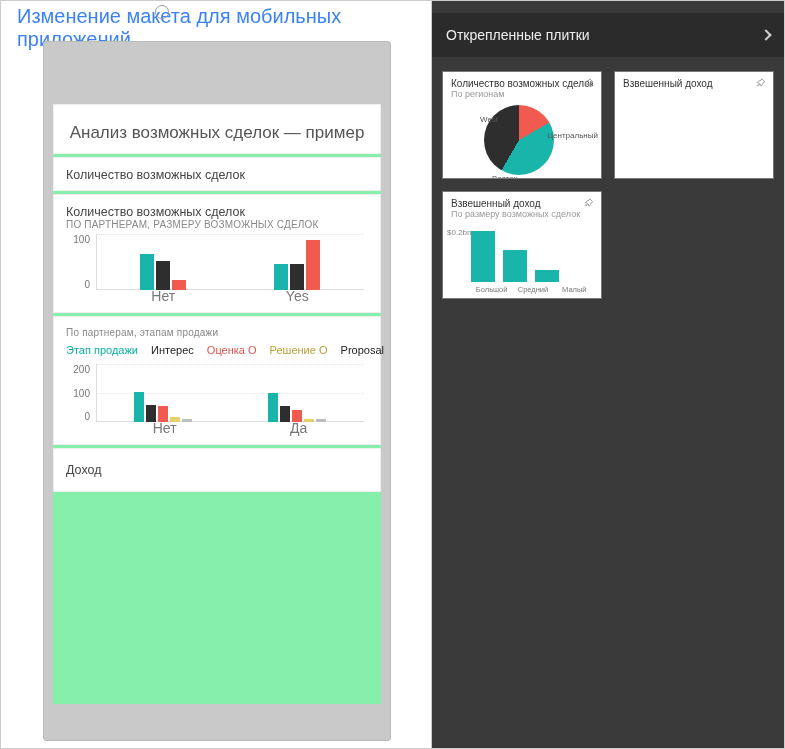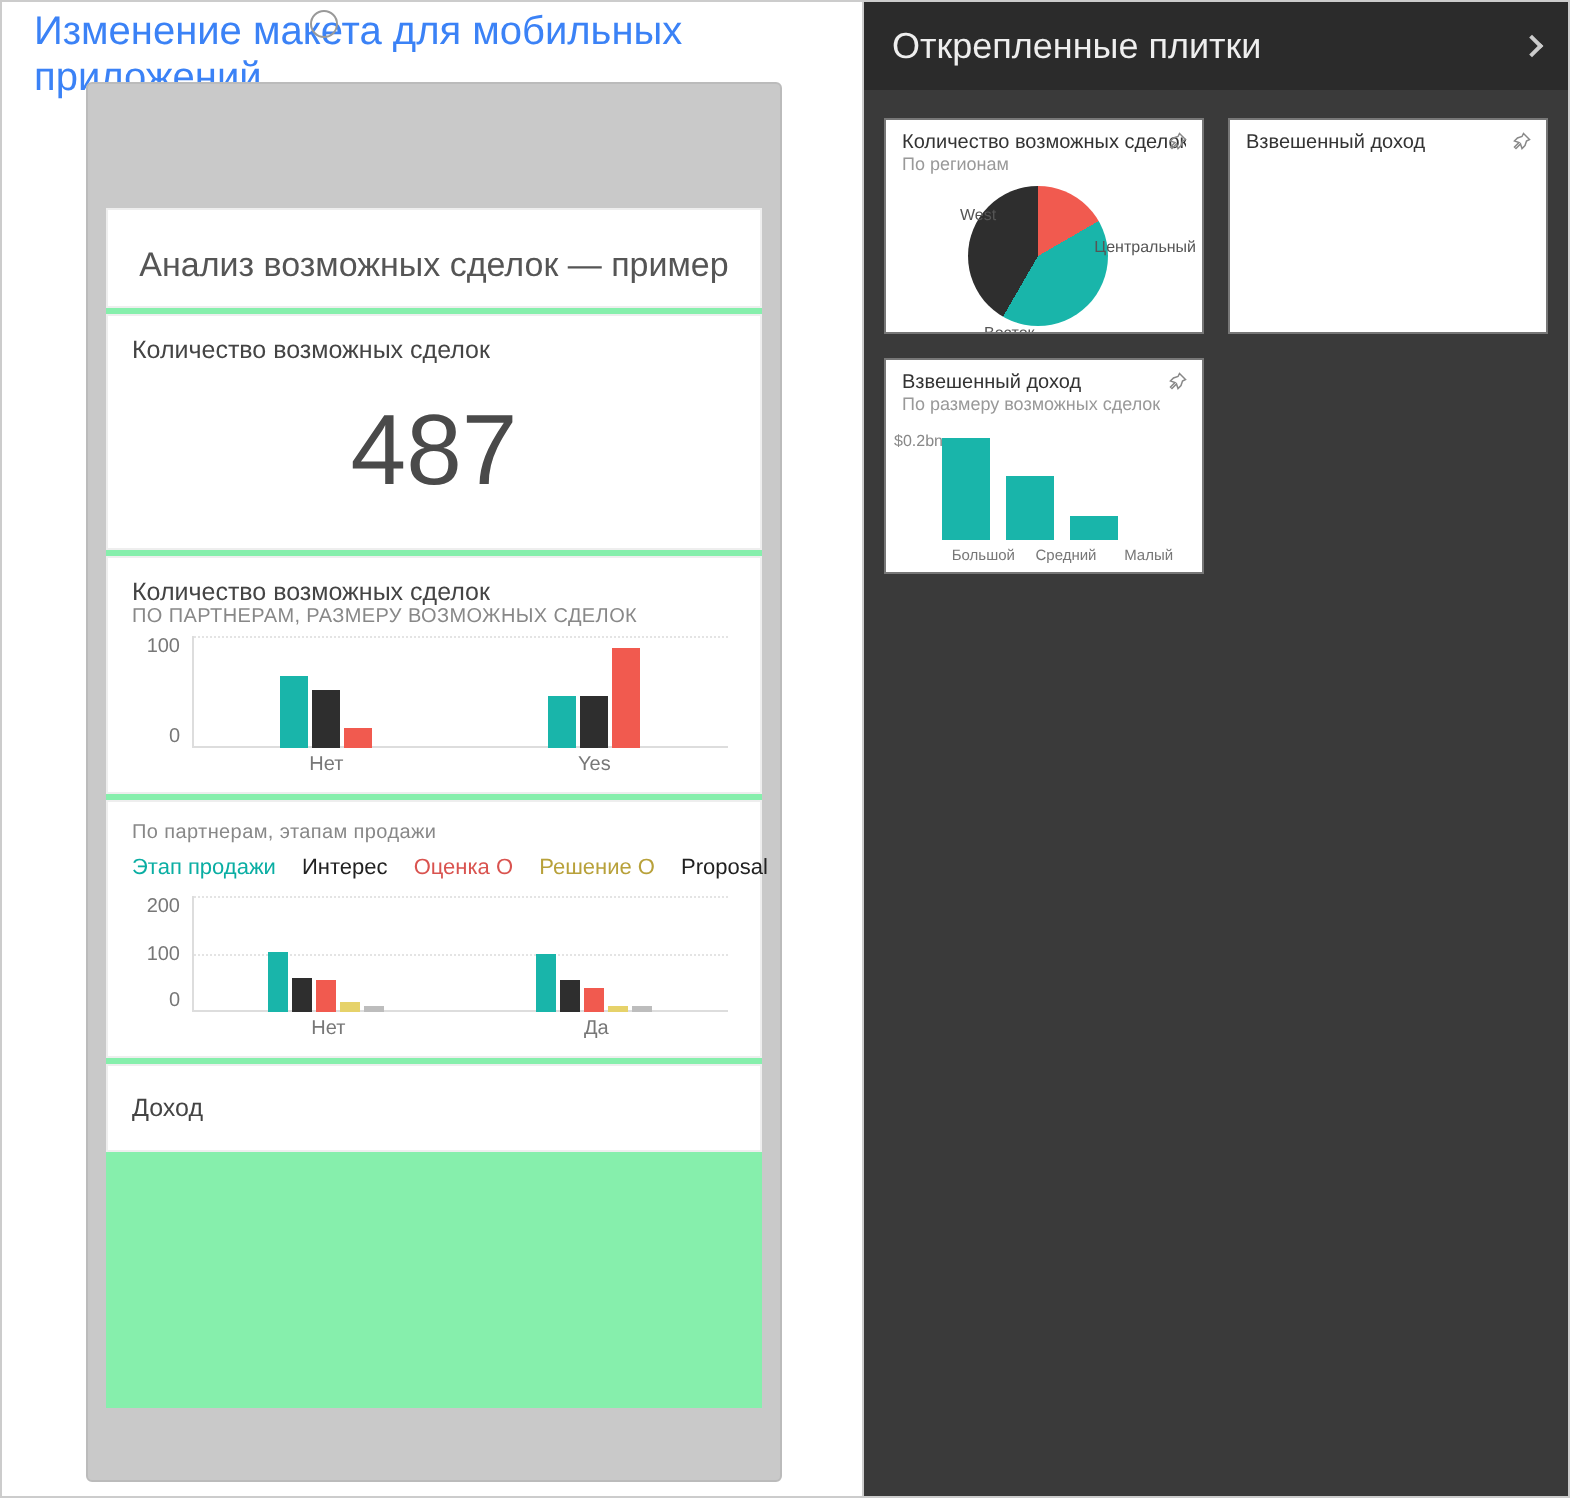--- a/index.html
+++ b/index.html
@@ -21,40 +21,40 @@
 
   .big-num { font-size: 50px; font-weight: 300; color: #4a4a4a; text-align: center; padding: 14px 0 12px 0; font-family: "Segoe UI Light", "Segoe UI", Arial; }
 
   .legend-row { font-size: 11px; padding: 6px 0 4px 0; white-space: nowrap; }
   .legend-row span { margin-right: 10px; }
   .lg-teal { color: #0aaea3; }
   .lg-black { color: #222; }
   .lg-red { color: #d9534f; }
   .lg-yellow { color: #b8a13a; }
 
-  .axis-labels { display: flex; justify-content: space-around; font-size: 10px; color: #777; padding-top: 2px; }
+  .axis-labels { display: flex; justify-content: space-around; font-size: 14px; color: #777; padding-top: 2px; }
   .y-axis { position: absolute; left: 0; top: 0; bottom: 14px; width: 28px; display: flex; flex-direction: column; justify-content: space-between; font-size: 10px; color: #777; text-align: right; padding-right: 4px; }
   .y-axis.three { }
   .chart-body { position: relative; height: 70px; margin-top: 4px; padding-left: 30px; }
   .chart-body.taller { height: 72px; }
   .plot { position: absolute; left: 30px; right: 4px; top: 0; bottom: 14px; border-left: 1px solid #ddd; border-bottom: 1px solid #ddd; }
   .grid-h { position: absolute; left: 0; right: 0; height: 0; border-top: 1px dotted #e4e4e4; }
   .bars { position: absolute; left: 30px; right: 4px; bottom: 14px; top: 0; display: flex; }
   .bar-group { flex: 1; display: flex; align-items: flex-end; justify-content: center; gap: 2px; }
   .bar { width: 14px; }
   .bar.sm { width: 10px; }
   .c-teal { background: #19b5aa; }
   .c-dark { background: #2e2e2e; }
   .c-red  { background: #f15a4f; }
   .c-yellow { background: #e6d26a; }
   .c-gray { background: #bdbdbd; }
 
   
   .right { flex: 1; background: #3a3a3a; position: relative; }
-  .right-header { height: 44px; background: #2b2b2b; color: #eee; font-size: 18px; display: flex; align-items: center; padding: 0 14px; justify-content: space-between; }
+  .right-header { height: 44px; background: #2b2b2b; color: #eee; font-size: 14px; display: flex; align-items: center; padding: 0 14px; justify-content: space-between; margin-top: 12px; }
   .chev { width: 8px; height: 8px; border-top: 2px solid #ccc; border-right: 2px solid #ccc; transform: rotate(45deg); }
 
   .tiles-panel { padding: 14px 10px; display: flex; flex-wrap: wrap; gap: 12px; align-content: flex-start; }
   .mini-tile { width: 160px; height: 108px; background: #fff; border: 1px solid #777; position: relative; padding: 6px 8px; font-size: 10px; color: #555; overflow: hidden; }
   .mini-tile .pin { position: absolute; right: 6px; top: 6px; width: 12px; height: 12px; }
   .mini-tile .pin svg { width: 12px; height: 12px; }
   .mini-tile .mt-title { font-size: 10px; color: #333; white-space: nowrap; overflow: hidden; }
   .mini-tile .mt-sub { font-size: 9px; color: #999; }
   .mini-big { font-size: 22px; color: #666; font-weight: 300; padding-top: 26px; white-space: nowrap; }
 
@@ -83,21 +83,20 @@
 
     <div class="phone-frame">
       <div class="phone-screen">
 
         <div class="tile dash-title-tile">
           <span>Анализ возможных сделок — пример</span>
         </div>
 
         <div class="tile">
           <div class="tile-title">Количество возможных сделок</div>
-          <div class="big-num">487</div>
         </div>
 
         <div class="tile">
           <div class="tile-title">Количество возможных сделок</div>
           <div class="tile-sub">ПО ПАРТНЕРАМ, РАЗМЕРУ ВОЗМОЖНЫХ СДЕЛОК</div>
           <div class="chart-body">
             <div class="y-axis">
               <span>100</span>
               <span>0</span>
             </div>

